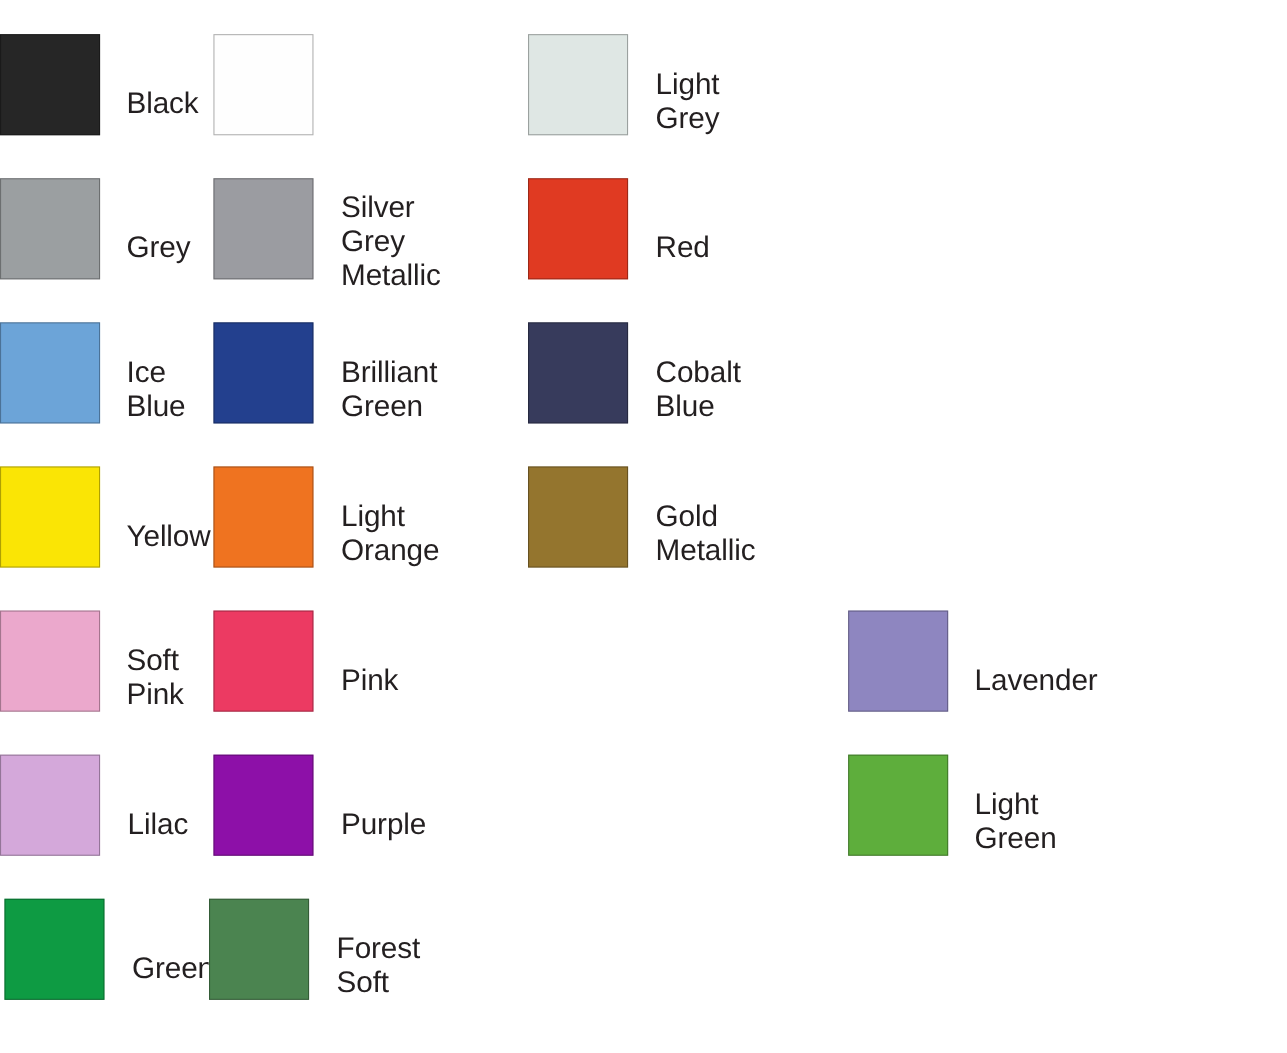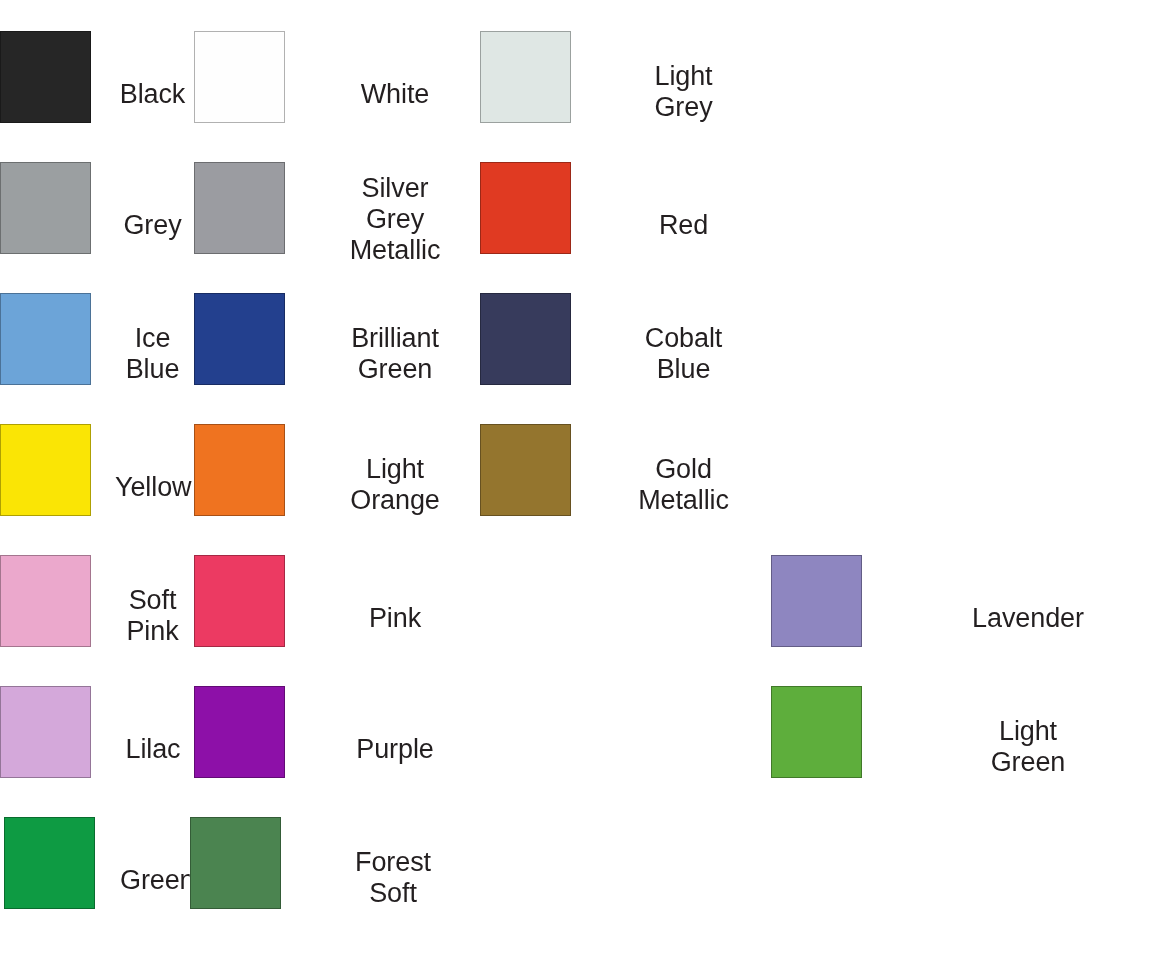--- a/index.html
+++ b/index.html
@@ -15,21 +15,20 @@
     font-family: "Liberation Sans", sans-serif;
     color: #231f20;
     -webkit-font-smoothing: antialiased;
   }
 
   #swatch-chart {
     position: relative;
     width: 1170px;
     height: 957px;
     background: #ffffff;
-    text-align: center;
   }
 
   
   .swatch-grid {
     position: absolute;
     left: 0;
     top: 0;
     width: 1170px;
     height: 957px;
     display: grid;
@@ -92,21 +91,20 @@
     <div class="spacer"></div>
     <div class="spacer"></div>
     <div class="spacer"></div>
 
   <div class="swatch-cell col-1 lines-1">
         <div class="swatch-chip" title="Black" style="background: rgb(38, 38, 38);"></div>
         <div class="swatch-label">Black</div>
       </div>
       <div class="swatch-cell col-2 lines-1">
         <div class="swatch-chip" title="White" style="background: rgb(254, 254, 254);"></div>
-        <div class="swatch-label">White</div>
       </div>
       <div class="swatch-cell col-3 lines-2">
         <div class="swatch-chip" title="Light Grey" style="background: rgb(223, 231, 228);"></div>
         <div class="swatch-label">Light
 Grey</div>
       </div>
       <div class="spacer"></div>
       <div class="swatch-cell col-1 lines-1">
         <div class="swatch-chip" title="Grey" style="background: rgb(155, 159, 161);"></div>
         <div class="swatch-label">Grey</div>

